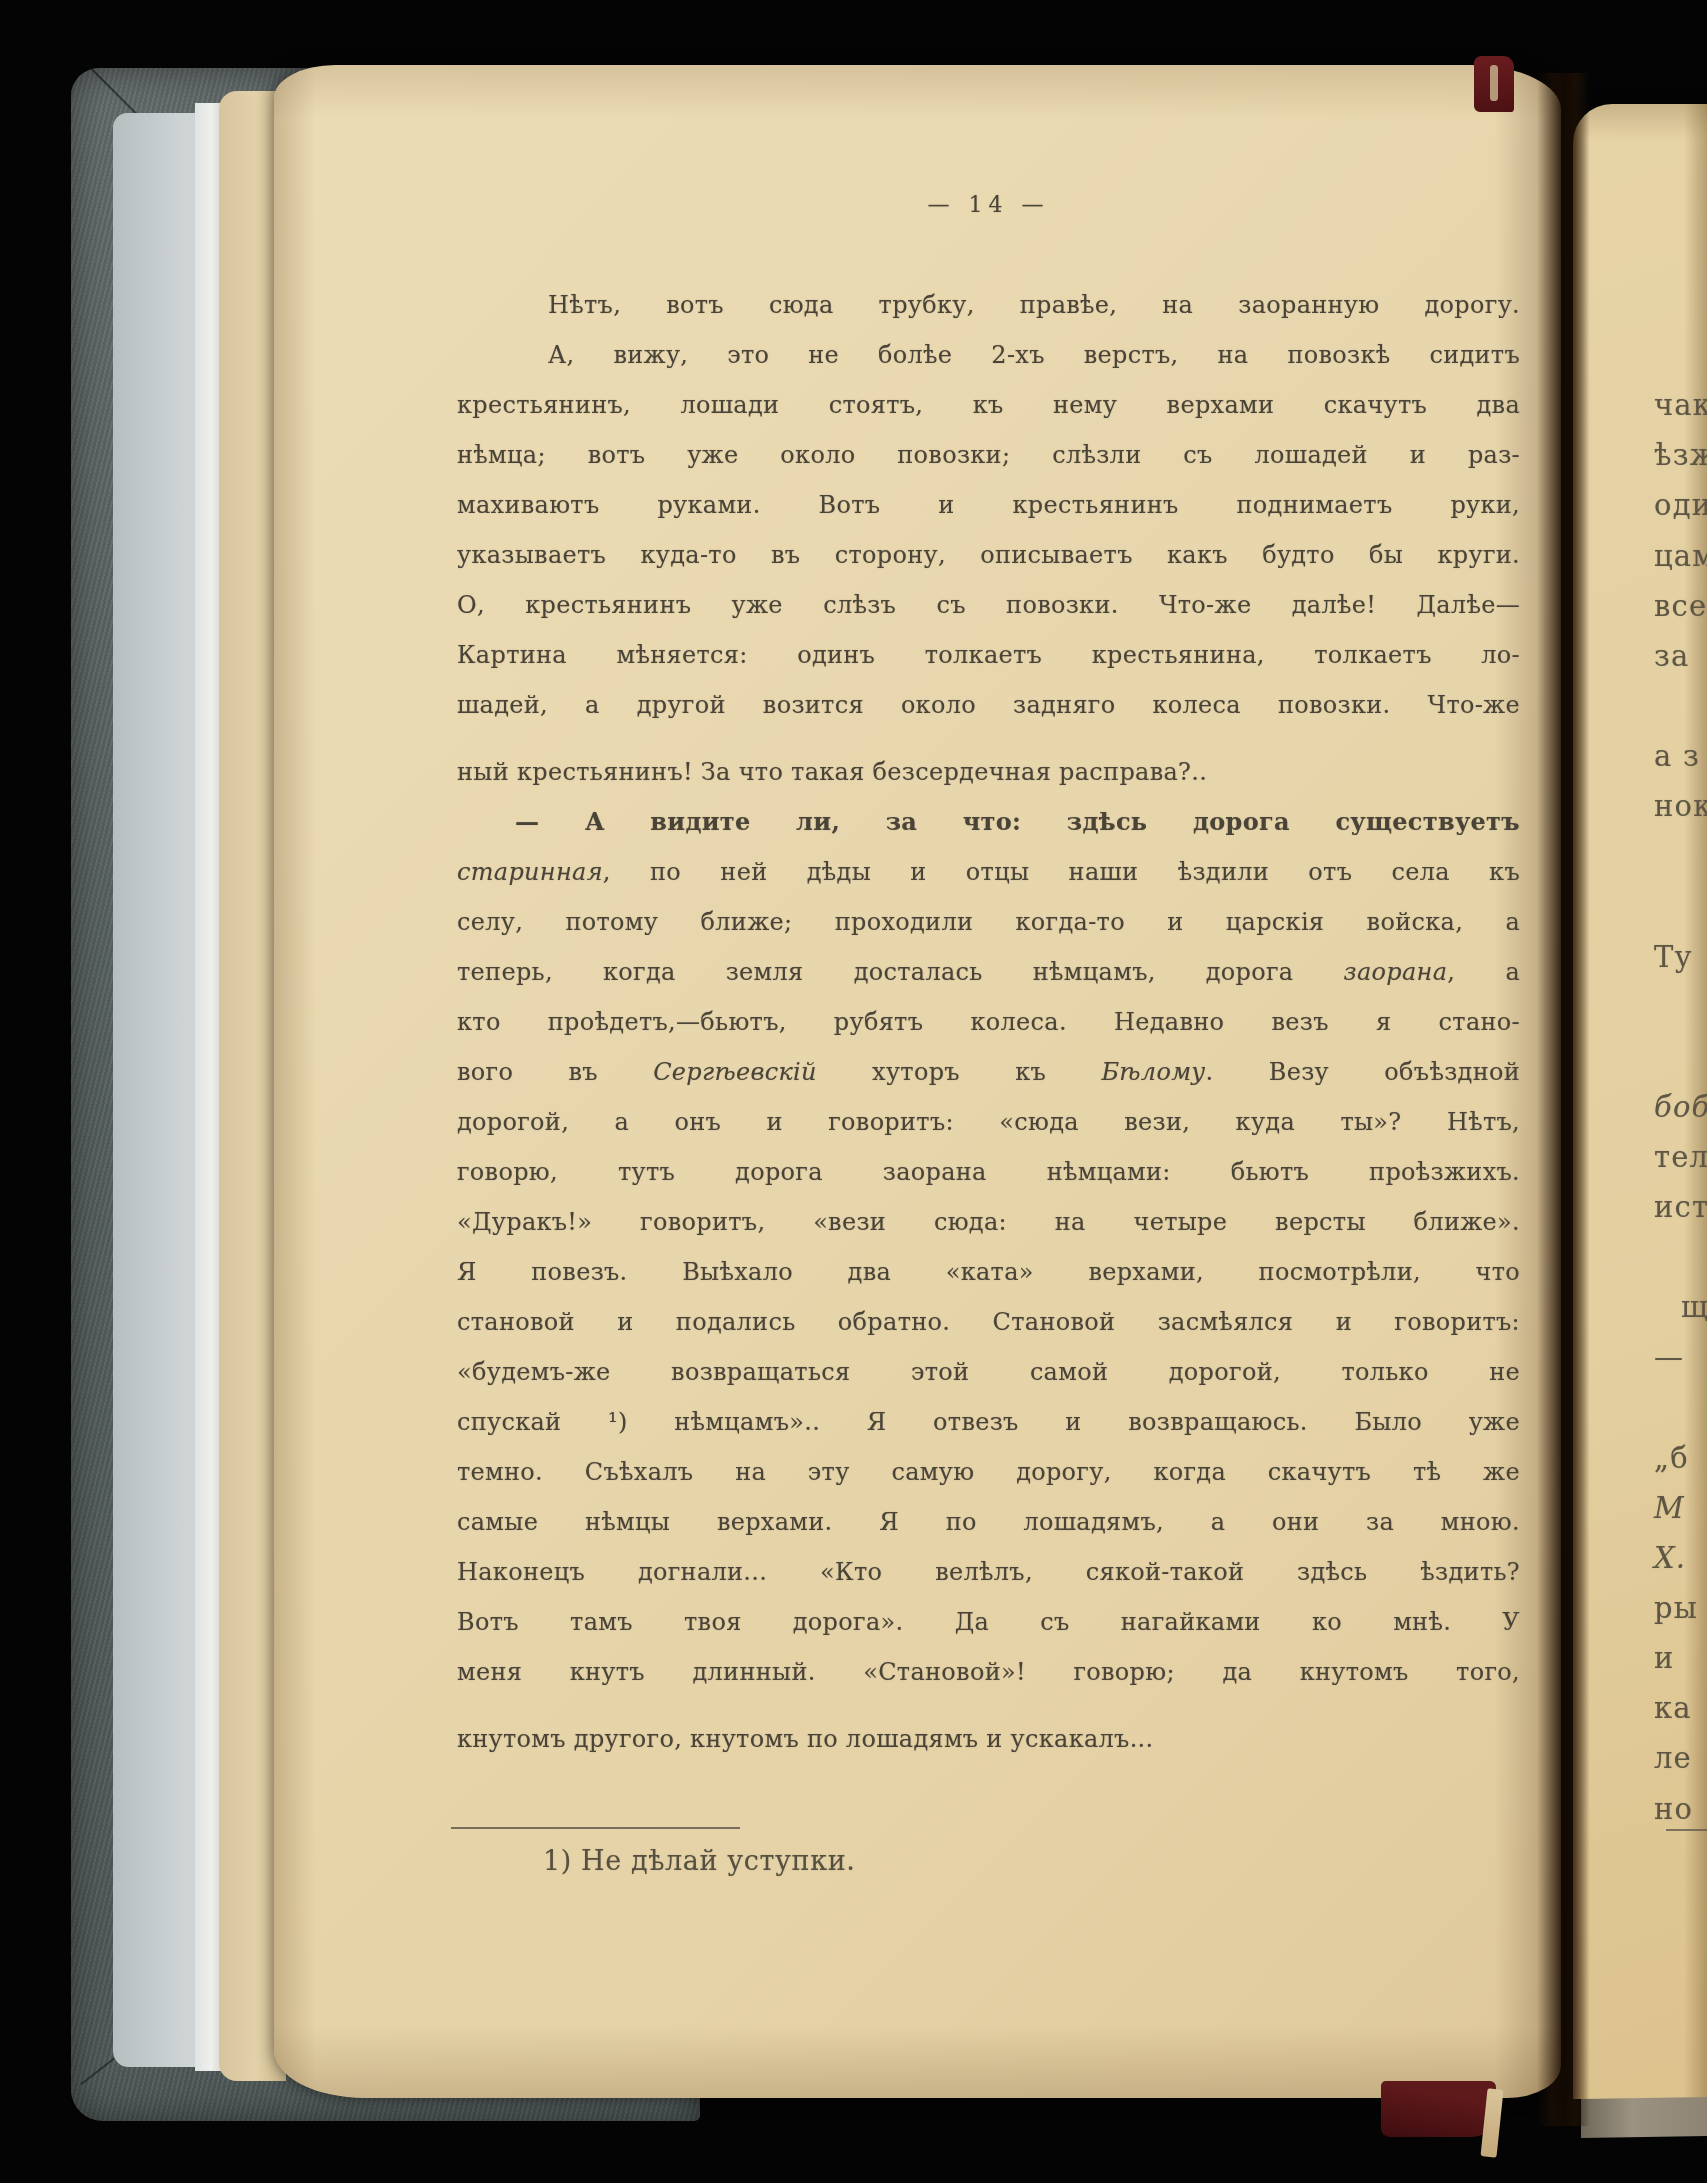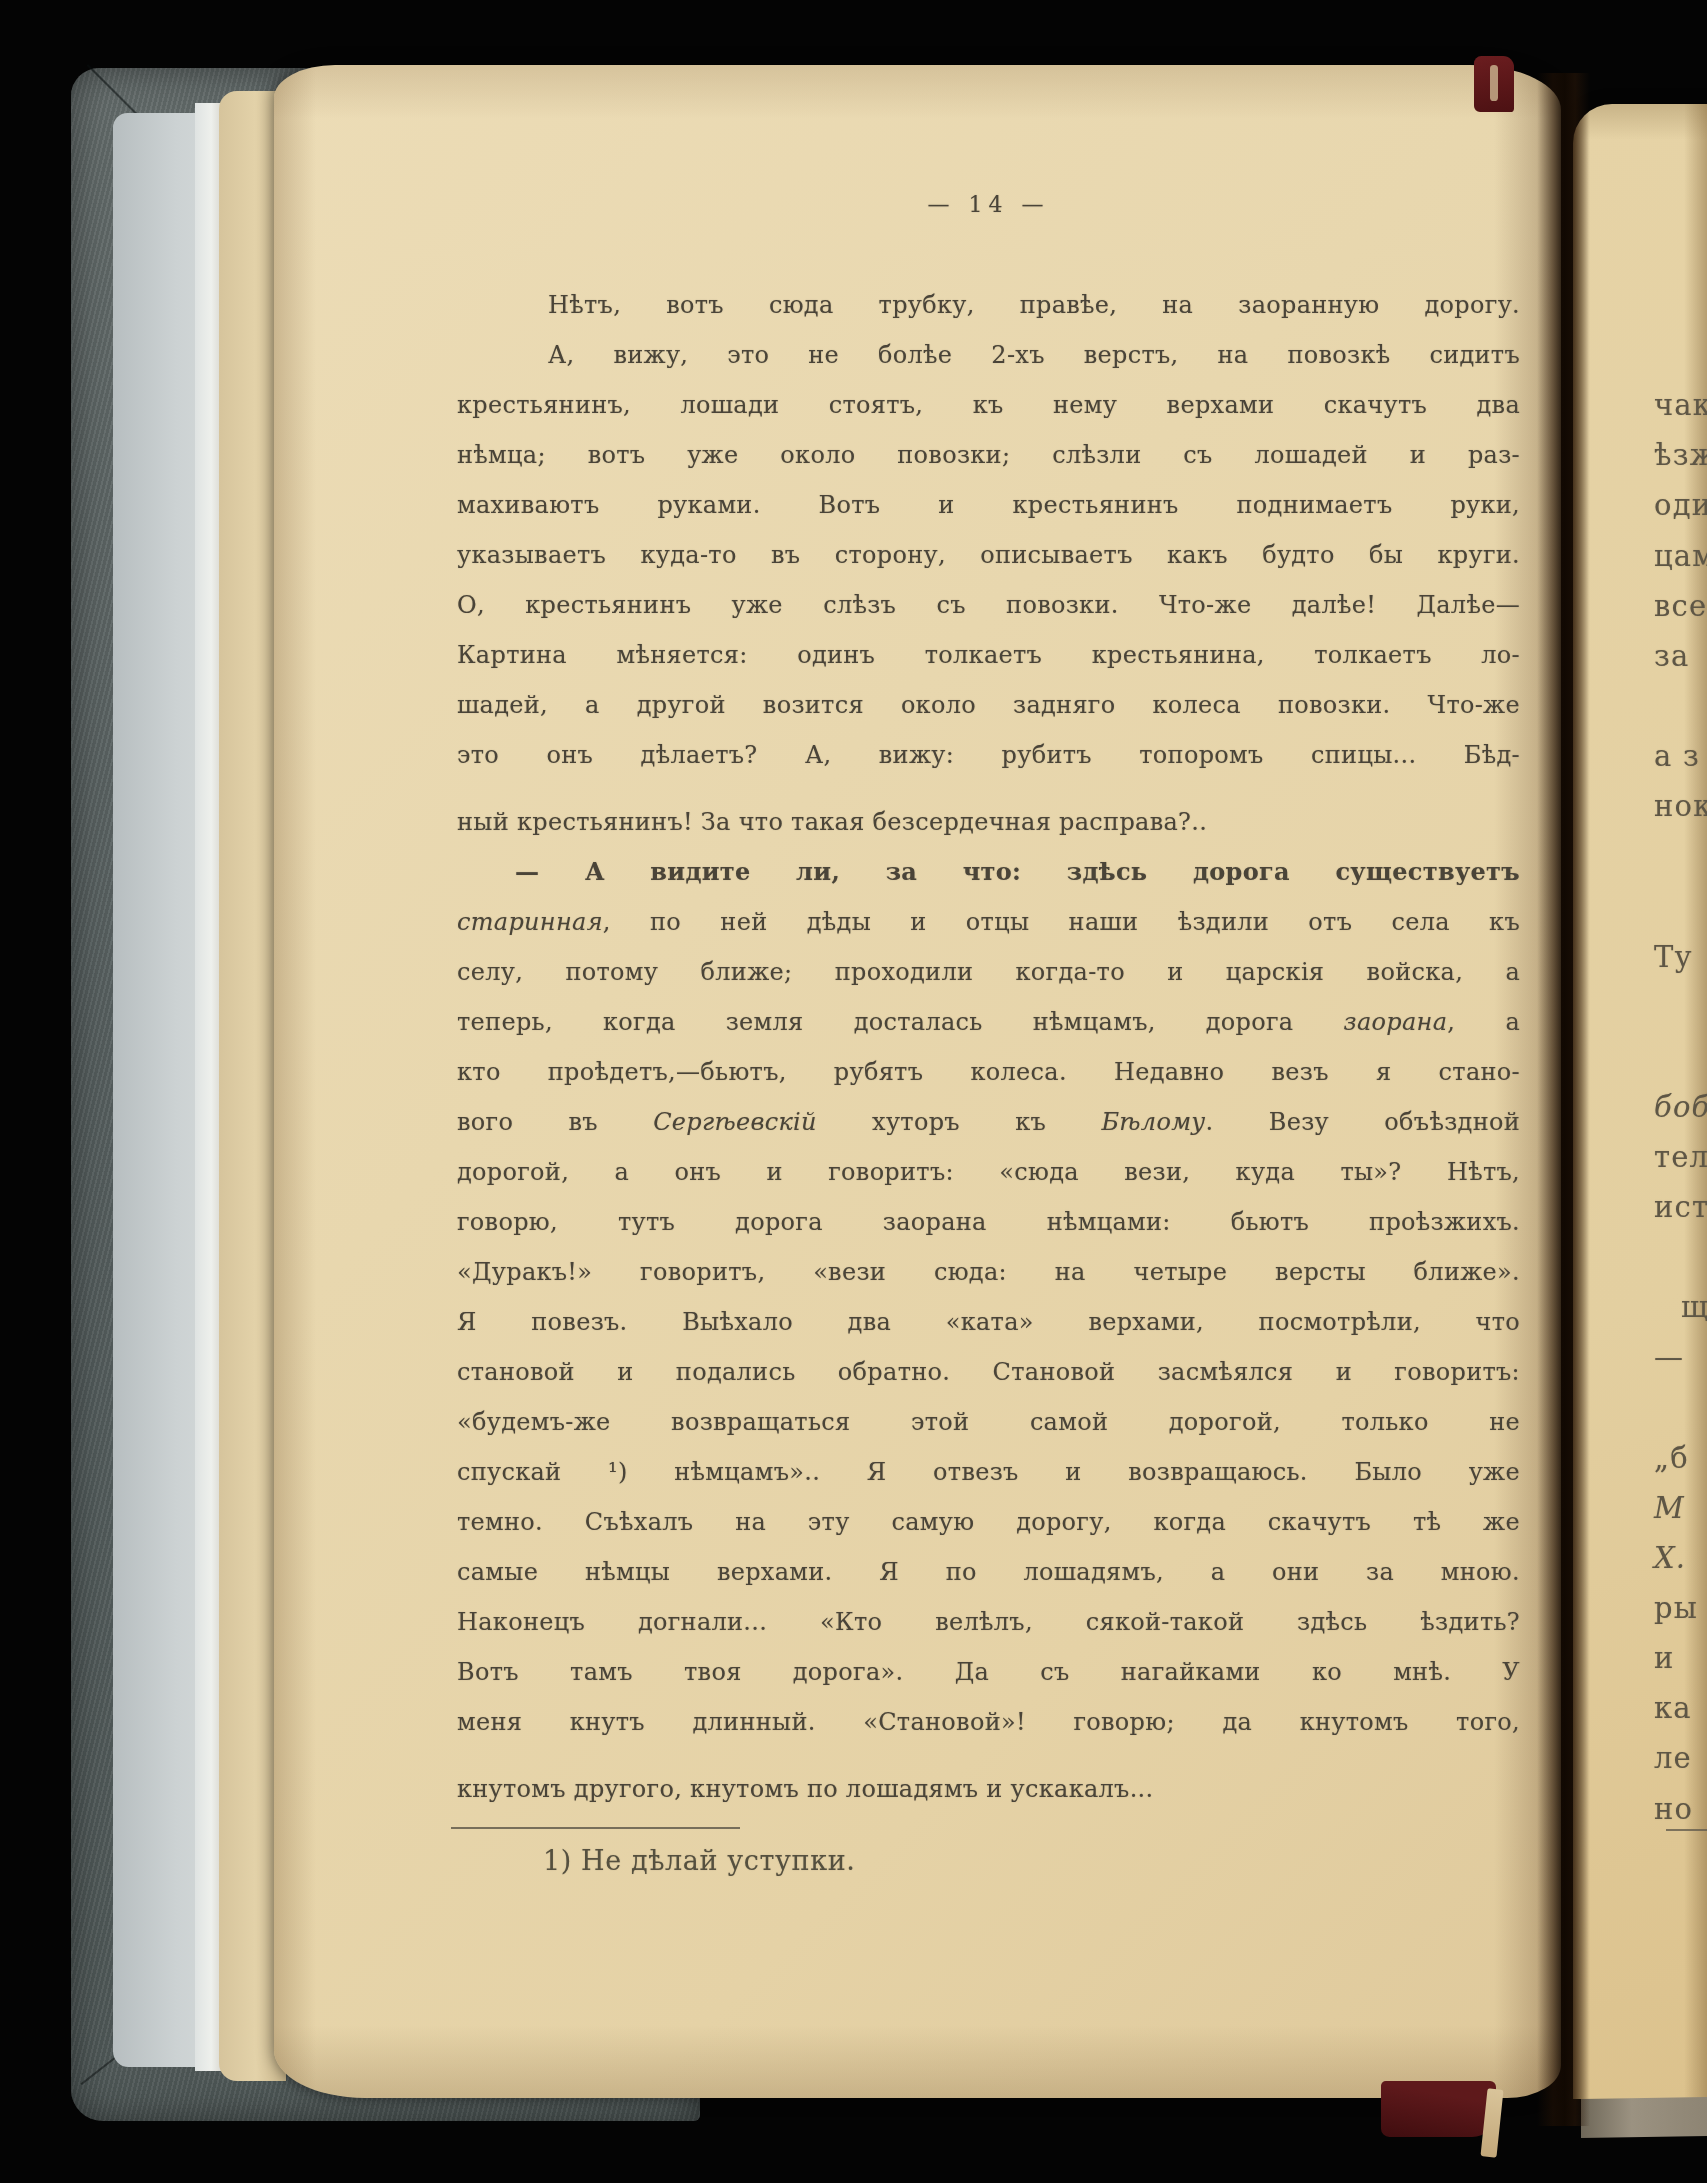--- a/index.html
+++ b/index.html
@@ -158,21 +158,20 @@
 <div class="text-block">
     <div class="tline" style="padding-left: 91px;">Нѣтъ, вотъ сюда трубку, правѣе, на заоранную дорогу.</div>
     <div class="tline" style="padding-left: 91px;">А, вижу, это не болѣе 2-хъ верстъ, на повозкѣ сидитъ</div>
     <div class="tline">крестьянинъ, лошади стоятъ, къ нему верхами скачутъ два</div>
     <div class="tline">нѣмца; вотъ уже около повозки; слѣзли съ лошадей и раз-</div>
     <div class="tline">махиваютъ руками. Вотъ и крестьянинъ поднимаетъ руки,</div>
     <div class="tline">указываетъ куда-то въ сторону, описываетъ какъ будто бы круги.</div>
     <div class="tline">О, крестьянинъ уже слѣзъ съ повозки. Что-же далѣе! Далѣе—</div>
     <div class="tline">Картина мѣняется: одинъ толкаетъ крестьянина, толкаетъ ло-</div>
     <div class="tline">шадей, а другой возится около задняго колеса повозки. Что-же</div>
-    <div class="tline">это онъ дѣлаетъ? А, вижу: рубитъ топоромъ спицы... Бѣд-</div>
     <div class="tline noj">ный крестьянинъ! За что такая безсердечная расправа?..</div>
     <div class="tline" style="padding-left: 58px; font-weight: bold;">— А видите ли, за что: здѣсь дорога существуетъ</div>
     <div class="tline"><i>старинная</i>, по ней дѣды и отцы наши ѣздили отъ села къ</div>
     <div class="tline">селу, потому ближе; проходили когда-то и царскія войска, а</div>
     <div class="tline">теперь, когда земля досталась нѣмцамъ, дорога <i>заорана</i>, а</div>
     <div class="tline">кто проѣдетъ,—бьютъ, рубятъ колеса. Недавно везъ я стано-</div>
     <div class="tline">вого въ <i>Сергѣевскій</i> хуторъ къ <i>Бѣлому</i>. Везу объѣздной</div>
     <div class="tline">дорогой, а онъ и говоритъ: «сюда вези, куда ты»? Нѣтъ,</div>
     <div class="tline">говорю, тутъ дорога заорана нѣмцами: бьютъ проѣзжихъ.</div>
     <div class="tline">«Дуракъ!» говоритъ, «вези сюда: на четыре версты ближе».</div>

